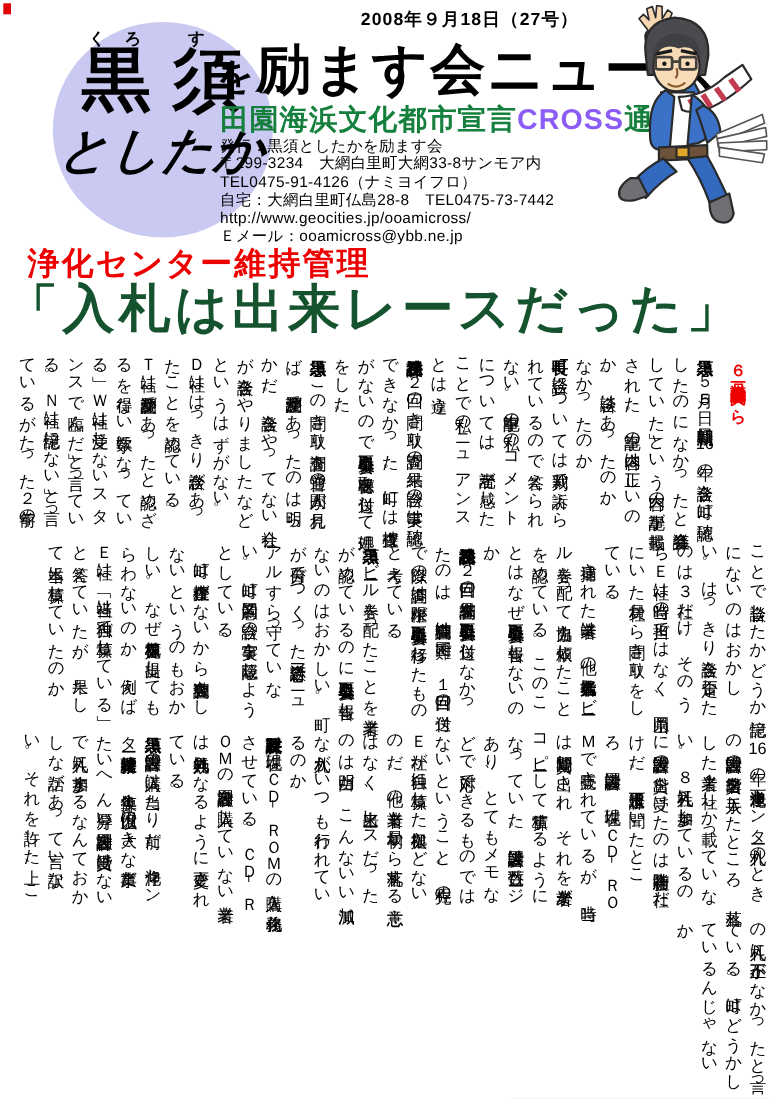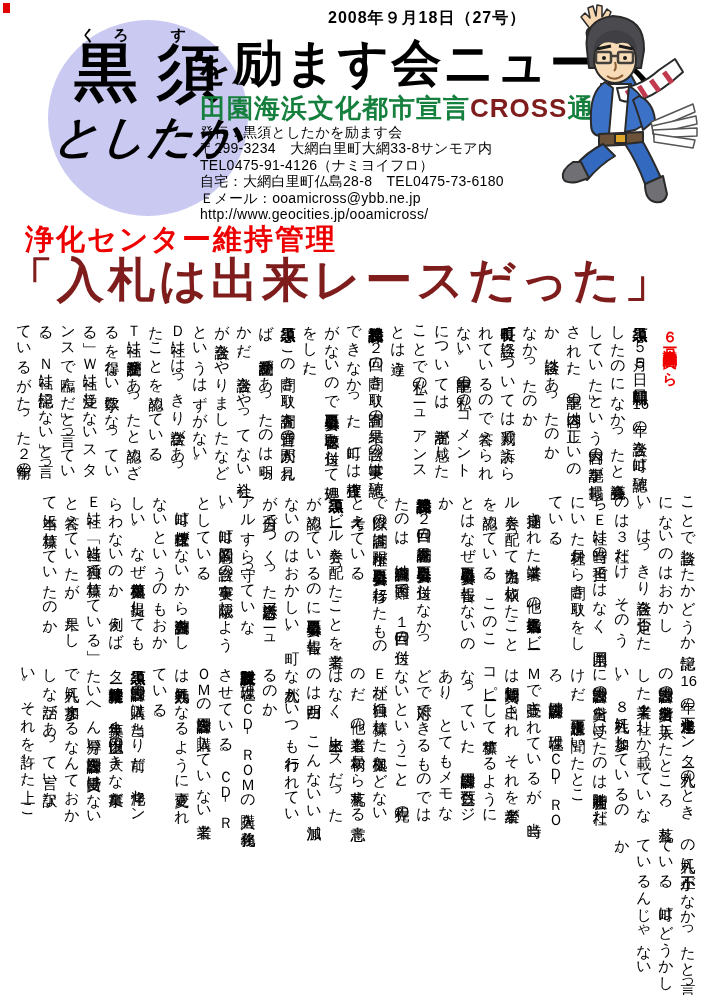--- a/index.html
+++ b/index.html
@@ -30,34 +30,34 @@
   .nl-title {
     position:absolute; left:197px; top:30px; margin:0;
     font-size:50px; font-weight:900; letter-spacing:2px; white-space:nowrap;
   }
   .nl-title .title-prefix { font-size:33px; }
   .subtitle {
     position:absolute; left:200px; top:91px;
     font-size:26px; font-weight:900; letter-spacing:1px; white-space:nowrap;
   }
   .subtitle .green  { color:#15803d; }
-  .subtitle .orange { color:#7f1d1d; }
+  .subtitle .orange { color:#8b5cf6; }
   .pub-block {
     position:absolute; left:200px; top:124px;
     font-size:14px; line-height:16.4px; letter-spacing:0.3px; white-space:nowrap;
   }
   .mascot { position:absolute; left:551px; top:4px; width:150px; height:220px; }
   
   .kicker {
     position:absolute; left:25px; top:220px;
     font-size:29px; font-weight:900; color:#ee0000; letter-spacing:2px; white-space:nowrap;
   }
   .headline {
     position:absolute; left:6px; top:249px;
-    font-size:47px; font-weight:900; color:#7f1d1d; letter-spacing:4px; white-space:nowrap;
+    font-size:47px; font-weight:900; color:#14532d; letter-spacing:4px; white-space:nowrap;
   }
   
   .article {
     position:absolute; left:2px; top:315px; width:697px; height:680px;
     writing-mode:vertical-rl; -webkit-writing-mode:vertical-rl;
     text-orientation:mixed; -webkit-text-orientation:mixed;
     column-count:4; column-gap:5px; column-fill:auto;
     font-size:15px; line-height:22px; letter-spacing:0.3px;
     overflow:hidden; line-break:strict;
   }
@@ -91,23 +91,23 @@
     <div class="issue-date">2008年９月18日（27号）</div>
 
     <h1 class="nl-title"><span class="title-prefix">を</span><span>励ます会ニュース</span></h1>
 
     <div class="subtitle"><span class="green">田園海浜文化都市宣言</span><span class="orange">CROSS</span><span class="green">通信</span></div>
 
     <div class="pub-block">
       <div>発行：黒須としたかを励ます会</div>
       <div>〒299-3234　大網白里町大網33-8サンモア内</div>
       <div>TEL0475-91-4126（ナミヨイフロ）</div>
-      <div>自宅：大網白里町仏島28-8　TEL0475-73-6180</div>
+      <div>自宅：大網白里町仏島28-8　TEL0475-73-7442</div>
+      <div>http://www.geocities.jp/ooamicross/</div>
       <div>Ｅメール：ooamicross@ybb.ne.jp</div>
-      <div>http://www.geocities.jp/ooamicross/</div>
     </div>
 
     <svg class="mascot" viewBox="0 0 150 220" aria-hidden="true">
       <g stroke="#2a2a2a" stroke-width="2" stroke-linejoin="round">
 
         <path d="M78 98 L36 32 Q34 26 40 23 L52 18 L88 86 Z" fill="#3b72c8"></path>
         <path d="M47 22 L40 26 L30 13 L34 9 L39 14 L37 4 L42 2 L45 12 L46 1 L51 2 L51 13 L56 5 L60 8 L55 20 Z" fill="#f6d7b2" stroke-width="1.5"></path>
 
         <path d="M36 46 Q32 16 62 12 Q94 14 93 46 L90 64 L38 64 Z" fill="#4b4b4f"></path>
 

